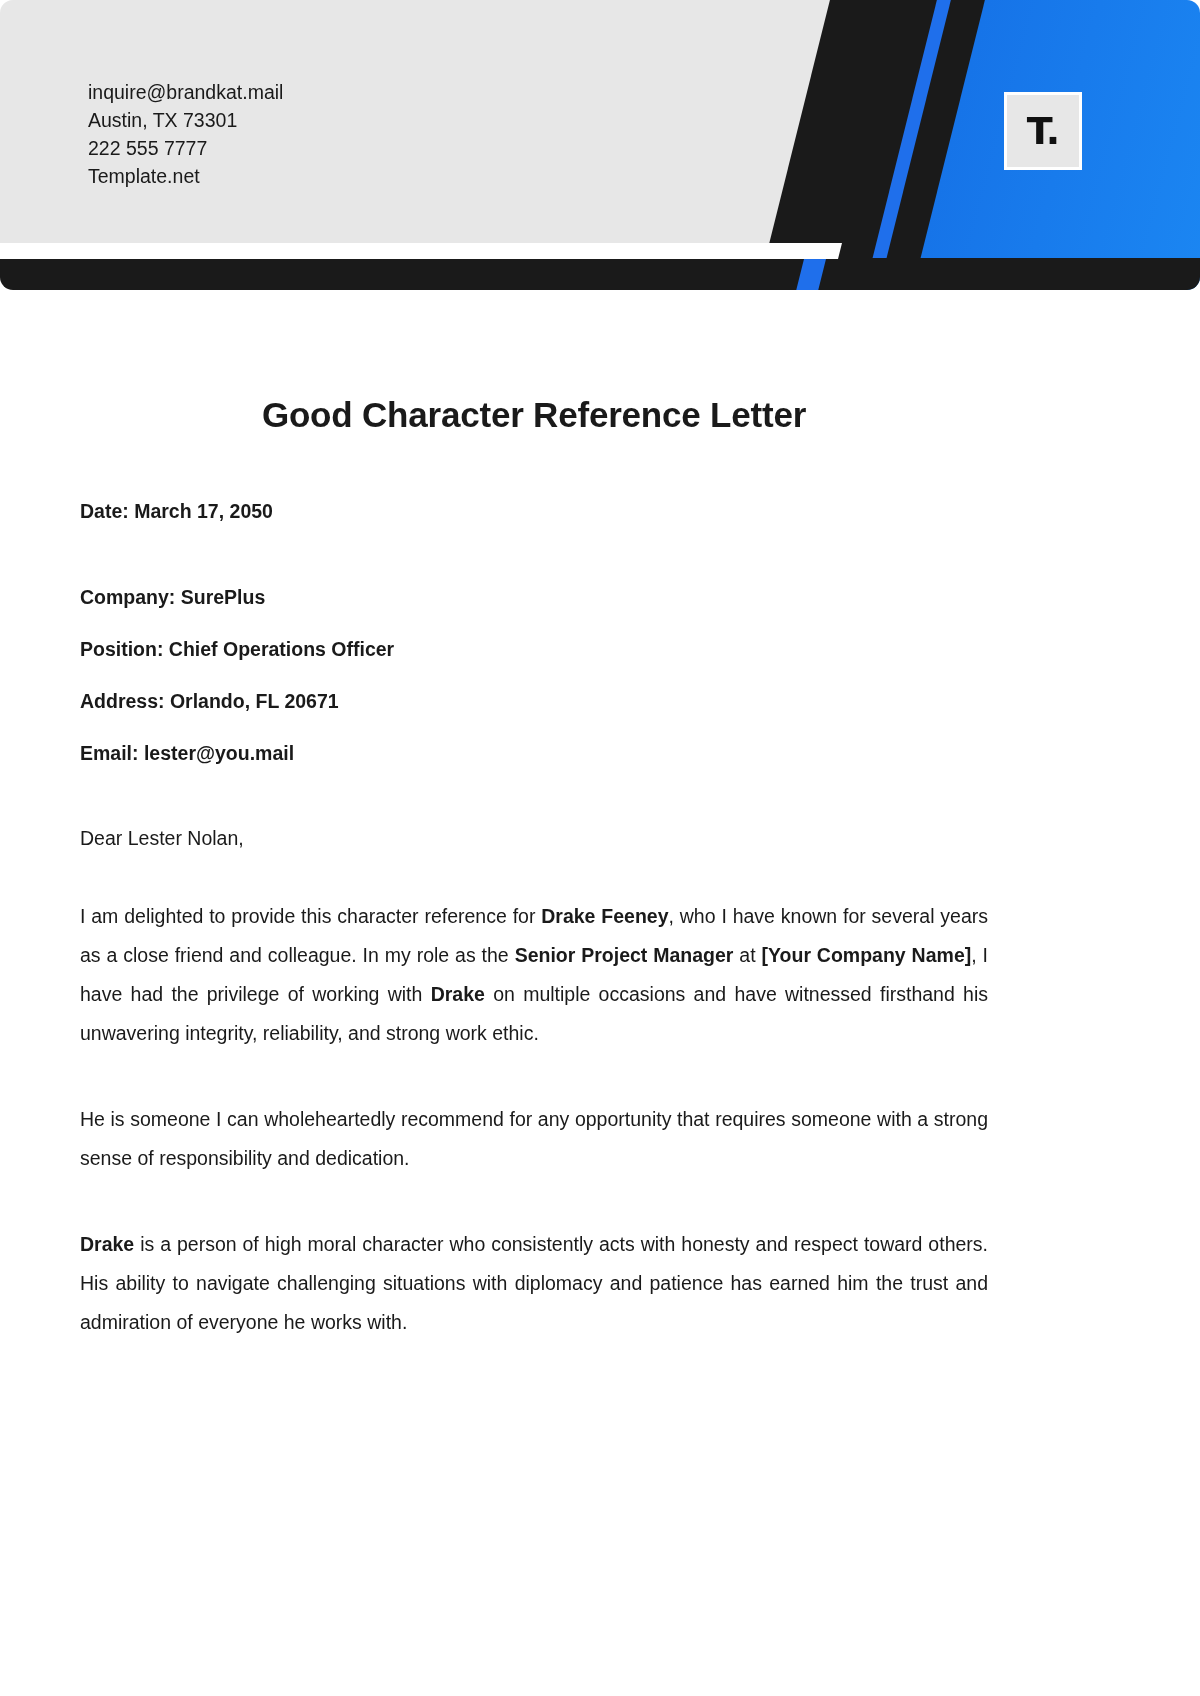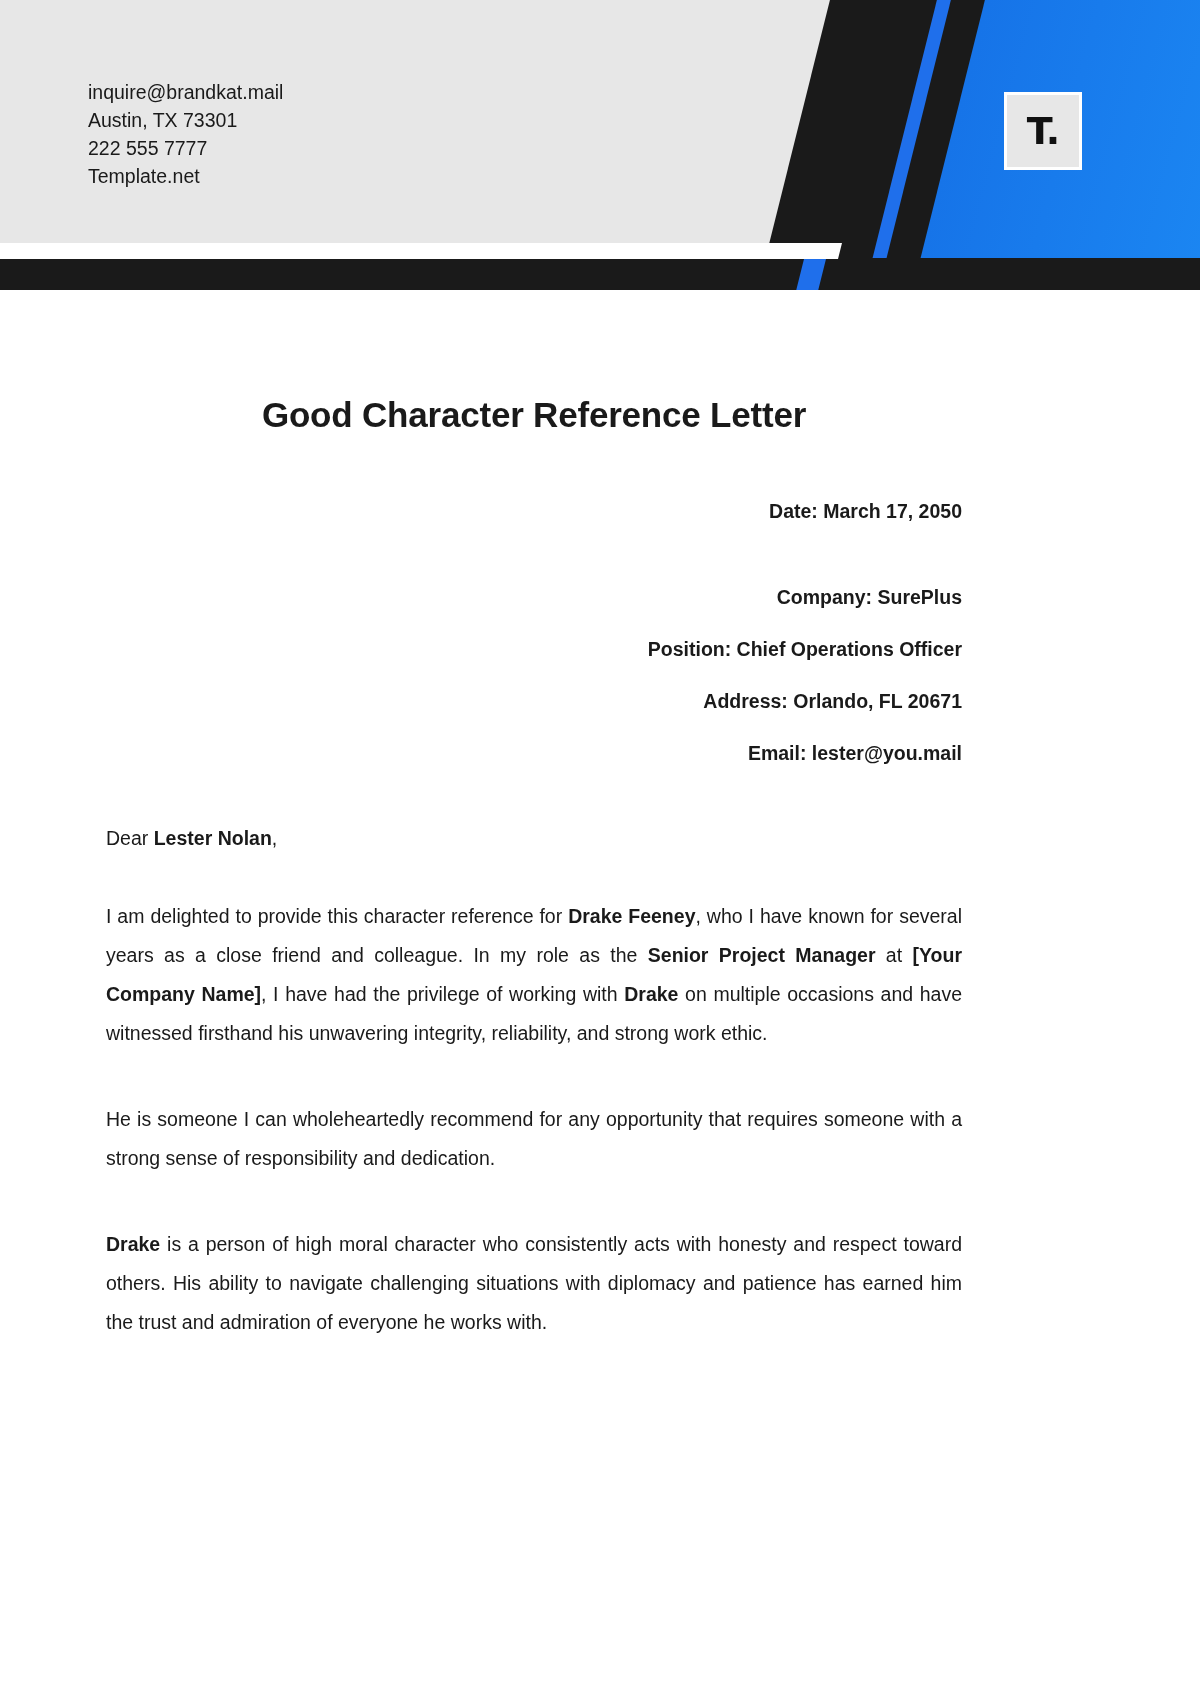--- a/index.html
+++ b/index.html
@@ -17,20 +17,21 @@
     background: #ffffff;
   }
 
   
   .header {
     position: absolute;
     top: 0; left: 0;
     width: 1200px;
     height: 290px;
     overflow: hidden;
+    border-radius: 13px;
   }
   
   .hdr-blue {
     position: absolute;
     top: 0; left: 690px;
     width: 510px;
     height: 290px;
     background: linear-gradient(105deg, #0b5ed7 0%, #1570e6 40%, #1b86f2 100%);
   }
   
@@ -114,49 +115,48 @@
     color: #111111;
     letter-spacing: -1px;
     line-height: 1;
   }
 
   
   .body-wrap {
     position: absolute;
     top: 290px; left: 0;
     width: 1068px;
-    padding: 0 106px;
+    padding: 0 80px;
   }
   .doc-title {
     text-align: center;
     font-size: 35px;
     font-weight: bold;
     color: #1a1a1a;
     margin-top: 105px;
     letter-spacing: -0.2px;
   }
   .meta {
     margin-top: 64px;
-    text-align: right;
   }
   .meta-line {
     font-size: 19.5px;
     font-weight: bold;
     color: #1a1a1a;
     line-height: 24px;
     margin-bottom: 28px;
   }
   .meta-line.first { margin-bottom: 62px; }
 
   .salutation {
     margin-top: 62px;
     font-size: 19.5px;
     color: #1a1a1a;
   }
-  .salutation b { font-weight: bold; }
+  .salutation b { font-weight: normal; }
 
   .para {
     margin-top: 47px;
     font-size: 19.5px;
     line-height: 39px;
     color: #1a1a1a;
     text-align: justify;
   }
   .para b { font-weight: bold; }
 </style>

